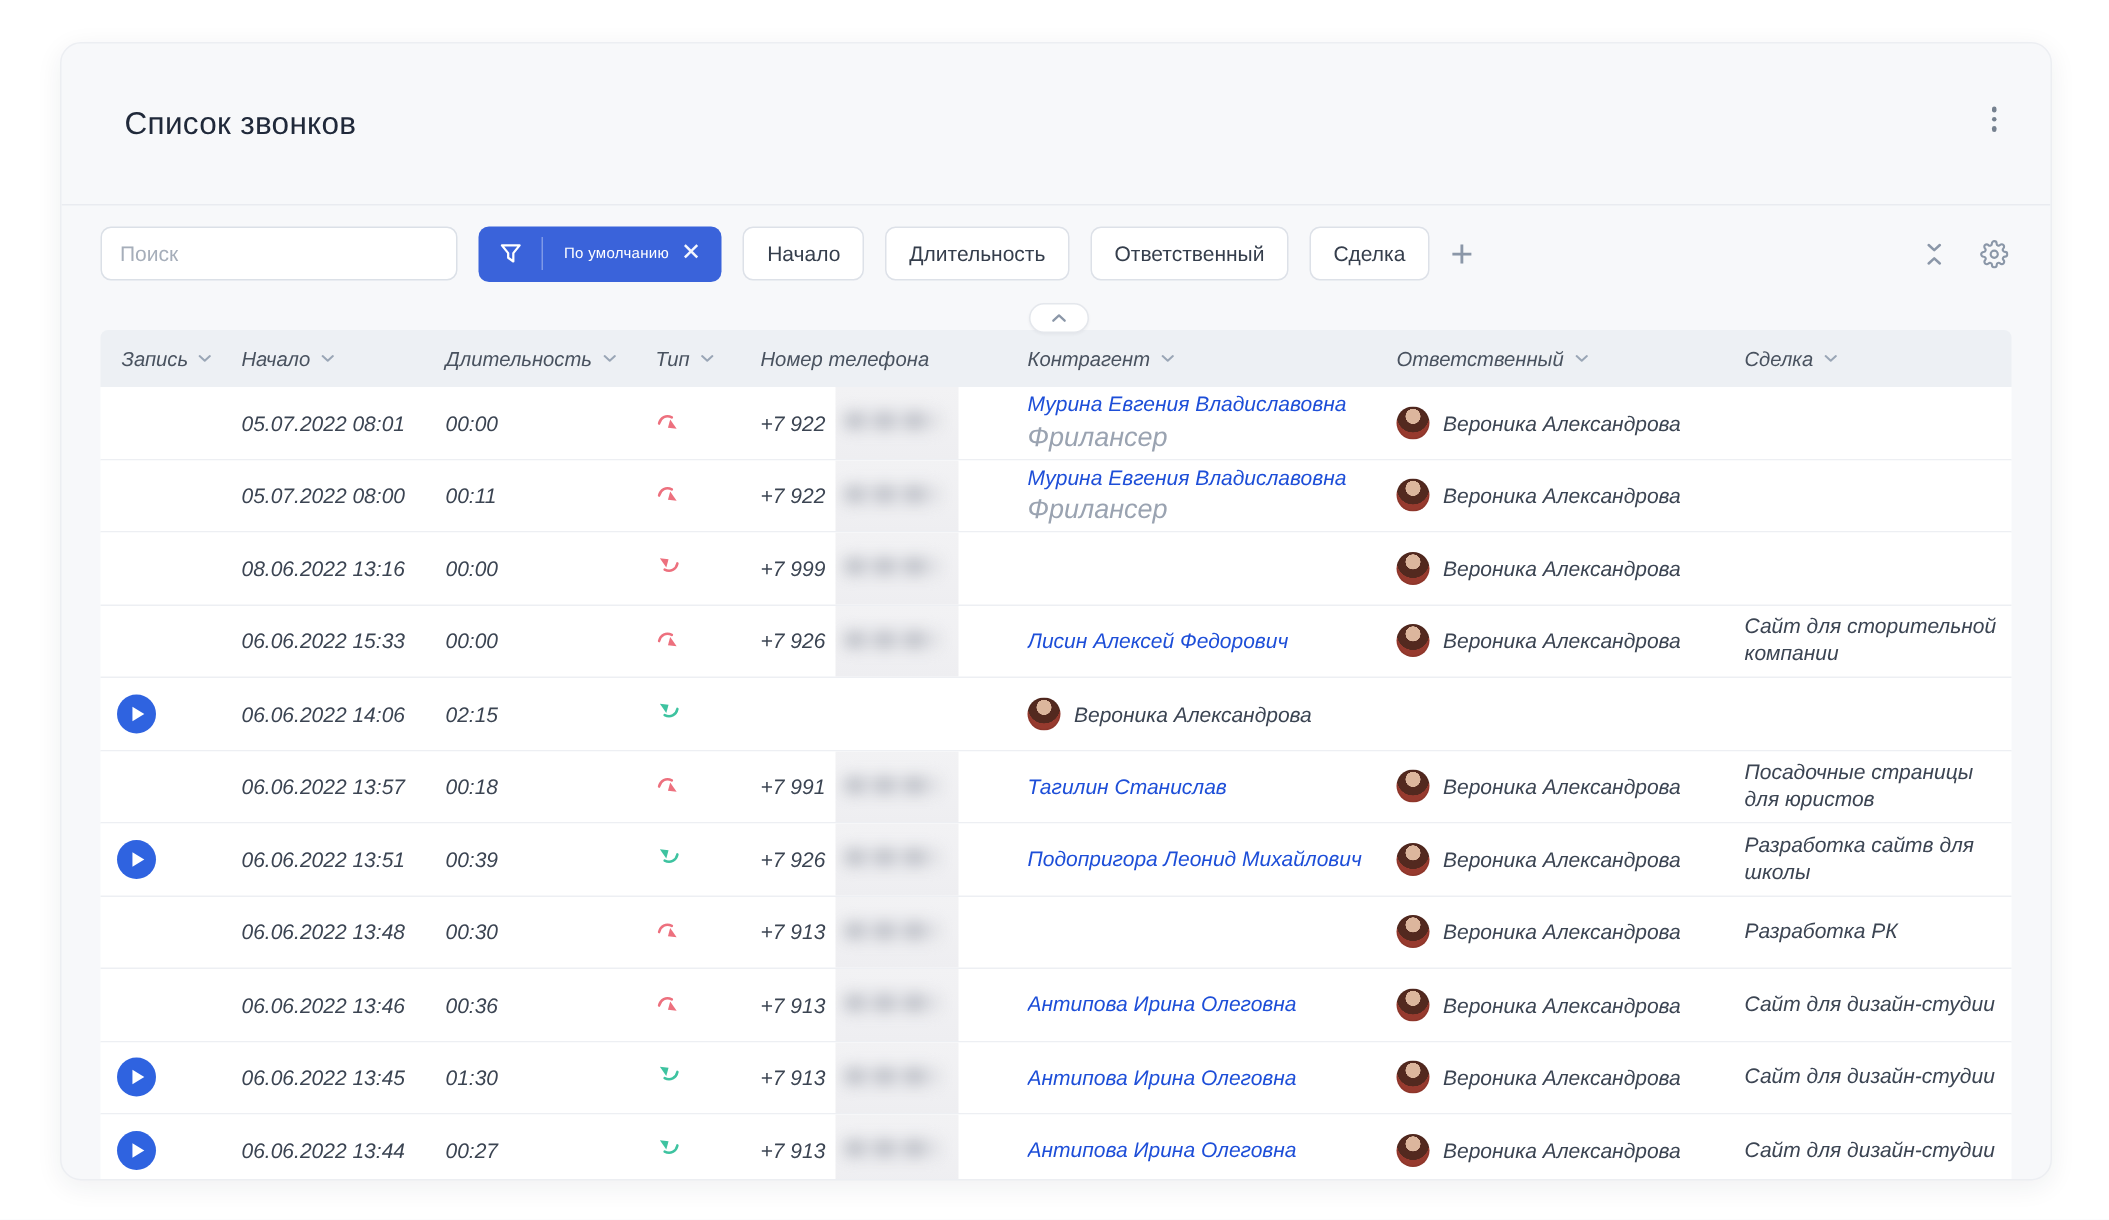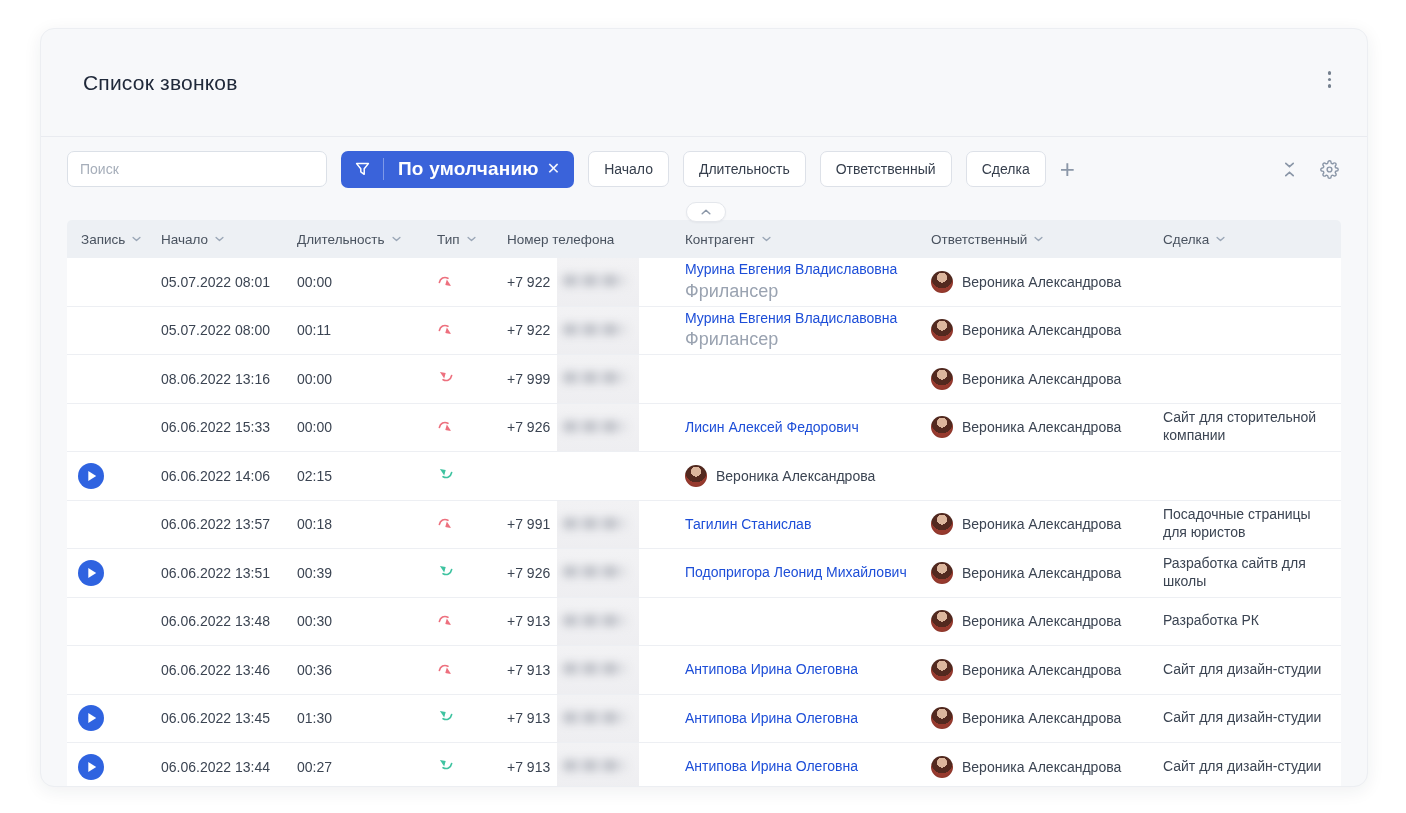--- a/index.html
+++ b/index.html
@@ -21,53 +21,53 @@
   .page-title{position:absolute;left:26px;top:26px;margin:16px;font-size:21px;font-weight:500;color:#20293a;letter-spacing:.2px;}
   .kebab{position:absolute;right:32px;top:38px;display:flex;flex-direction:column;gap:3px;padding:4px;cursor:pointer;}
   .kebab i{width:3.5px;height:3.5px;border-radius:50%;background:#76818f;}
   .tabs{position:absolute;left:26px;bottom:0;display:flex;gap:30px;}
   .tab{font-size:14px;color:#9aa4b2;padding-bottom:13px;position:relative;cursor:pointer;white-space:nowrap;}
   .tab.active{color:#2b3444;font-weight:500;}
   .tab.active::after{content:"";position:absolute;left:0;right:0;bottom:-1px;height:3px;border-radius:2px;background:#5b79e4;}
   
   .filter-bar{position:absolute;left:26px;top:121px;right:26px;height:38px;display:flex;align-items:center;gap:14px;}
   .search-input{
-    width:260px;height:36px;box-sizing:border-box;border:1px solid #dbe0e7;border-radius:7px;
+    width:238px;height:36px;box-sizing:border-box;border:1px solid #dbe0e7;border-radius:7px;
     background:#fff;padding:0 12px;font-size:14px;color:#3b4452;outline:none;
     font-family:"Liberation Sans","DejaVu Sans",sans-serif;
   }
   .search-input::placeholder{color:#a6aeba;}
   .filter-btn{
     height:37px;border:none;border-radius:7px;background:#3a63da;color:#fff;
     display:flex;align-items:center;padding:0;cursor:pointer;overflow:hidden;
     font-family:"Liberation Sans","DejaVu Sans",sans-serif;
   }
   .filter-btn .funnel{width:42px;display:flex;align-items:center;justify-content:center;}
   .filter-btn .fdiv{width:1px;height:22px;background:rgba(255,255,255,.35);}
-  .filter-btn .flabel{font-size:19px;font-weight:700;padding:0 8px 0 14px;letter-spacing:.2px;}
+  .filter-btn .flabel{font-size:10px;font-weight:400;padding:0 8px 0 14px;letter-spacing:.2px;}
   .filter-btn .fx{font-size:16px;line-height:1;padding:2px 14px 2px 0;cursor:pointer;opacity:.95;}
   .chip{
     height:36px;box-sizing:border-box;border:1px solid #dde1e8;border-radius:7px;background:#fff;
     padding:0 15px;font-size:14px;color:#353e4c;display:flex;align-items:center;cursor:pointer;
     font-family:"Liberation Sans","DejaVu Sans",sans-serif;white-space:nowrap;
   }
   .add-chip{
     border:none;background:transparent;color:#8b97a8;font-size:26px;font-weight:300;line-height:1;
     cursor:pointer;padding:0 2px;margin-left:-2px;font-family:"Liberation Sans",sans-serif;
   }
   .bar-right{margin-left:auto;display:flex;align-items:center;gap:20px;}
   .iconbtn{cursor:pointer;display:flex;align-items:center;justify-content:center;padding:2px;}
   
   .collapse-pill{
     position:absolute;left:645px;top:173px;width:38px;height:18px;background:#fff;
     border:1px solid #e4e7ec;border-radius:10px;display:flex;align-items:center;justify-content:center;
     cursor:pointer;z-index:3;box-shadow:0 1px 2px rgba(30,40,60,.05);
   }
   
-  .table{position:absolute;left:26px;top:191px;width:1274px;}
+  .table{position:absolute;left:26px;top:191px;width:1274px;font-style:italic;}
   .thead,.tr{
     display:grid;
     grid-template-columns:80px 136px 140px 70px 178px 246px 232px 1fr;
   }
   .thead{height:38px;background:#edf0f4;border-radius:5px 5px 0 0;align-items:center;}
   .th{padding-left:14px;font-size:13.5px;color:#49525f;display:flex;align-items:center;gap:7px;white-space:nowrap;overflow:hidden;}
   .th.sortable{cursor:pointer;}
   .tr{height:47.5px;background:#fff;border-bottom:1px solid #edeff3;align-items:center;cursor:default;}
   .td{padding-left:14px;font-size:14px;color:#3b4452;min-width:0;}
   .c-rec{padding-left:11px;}

